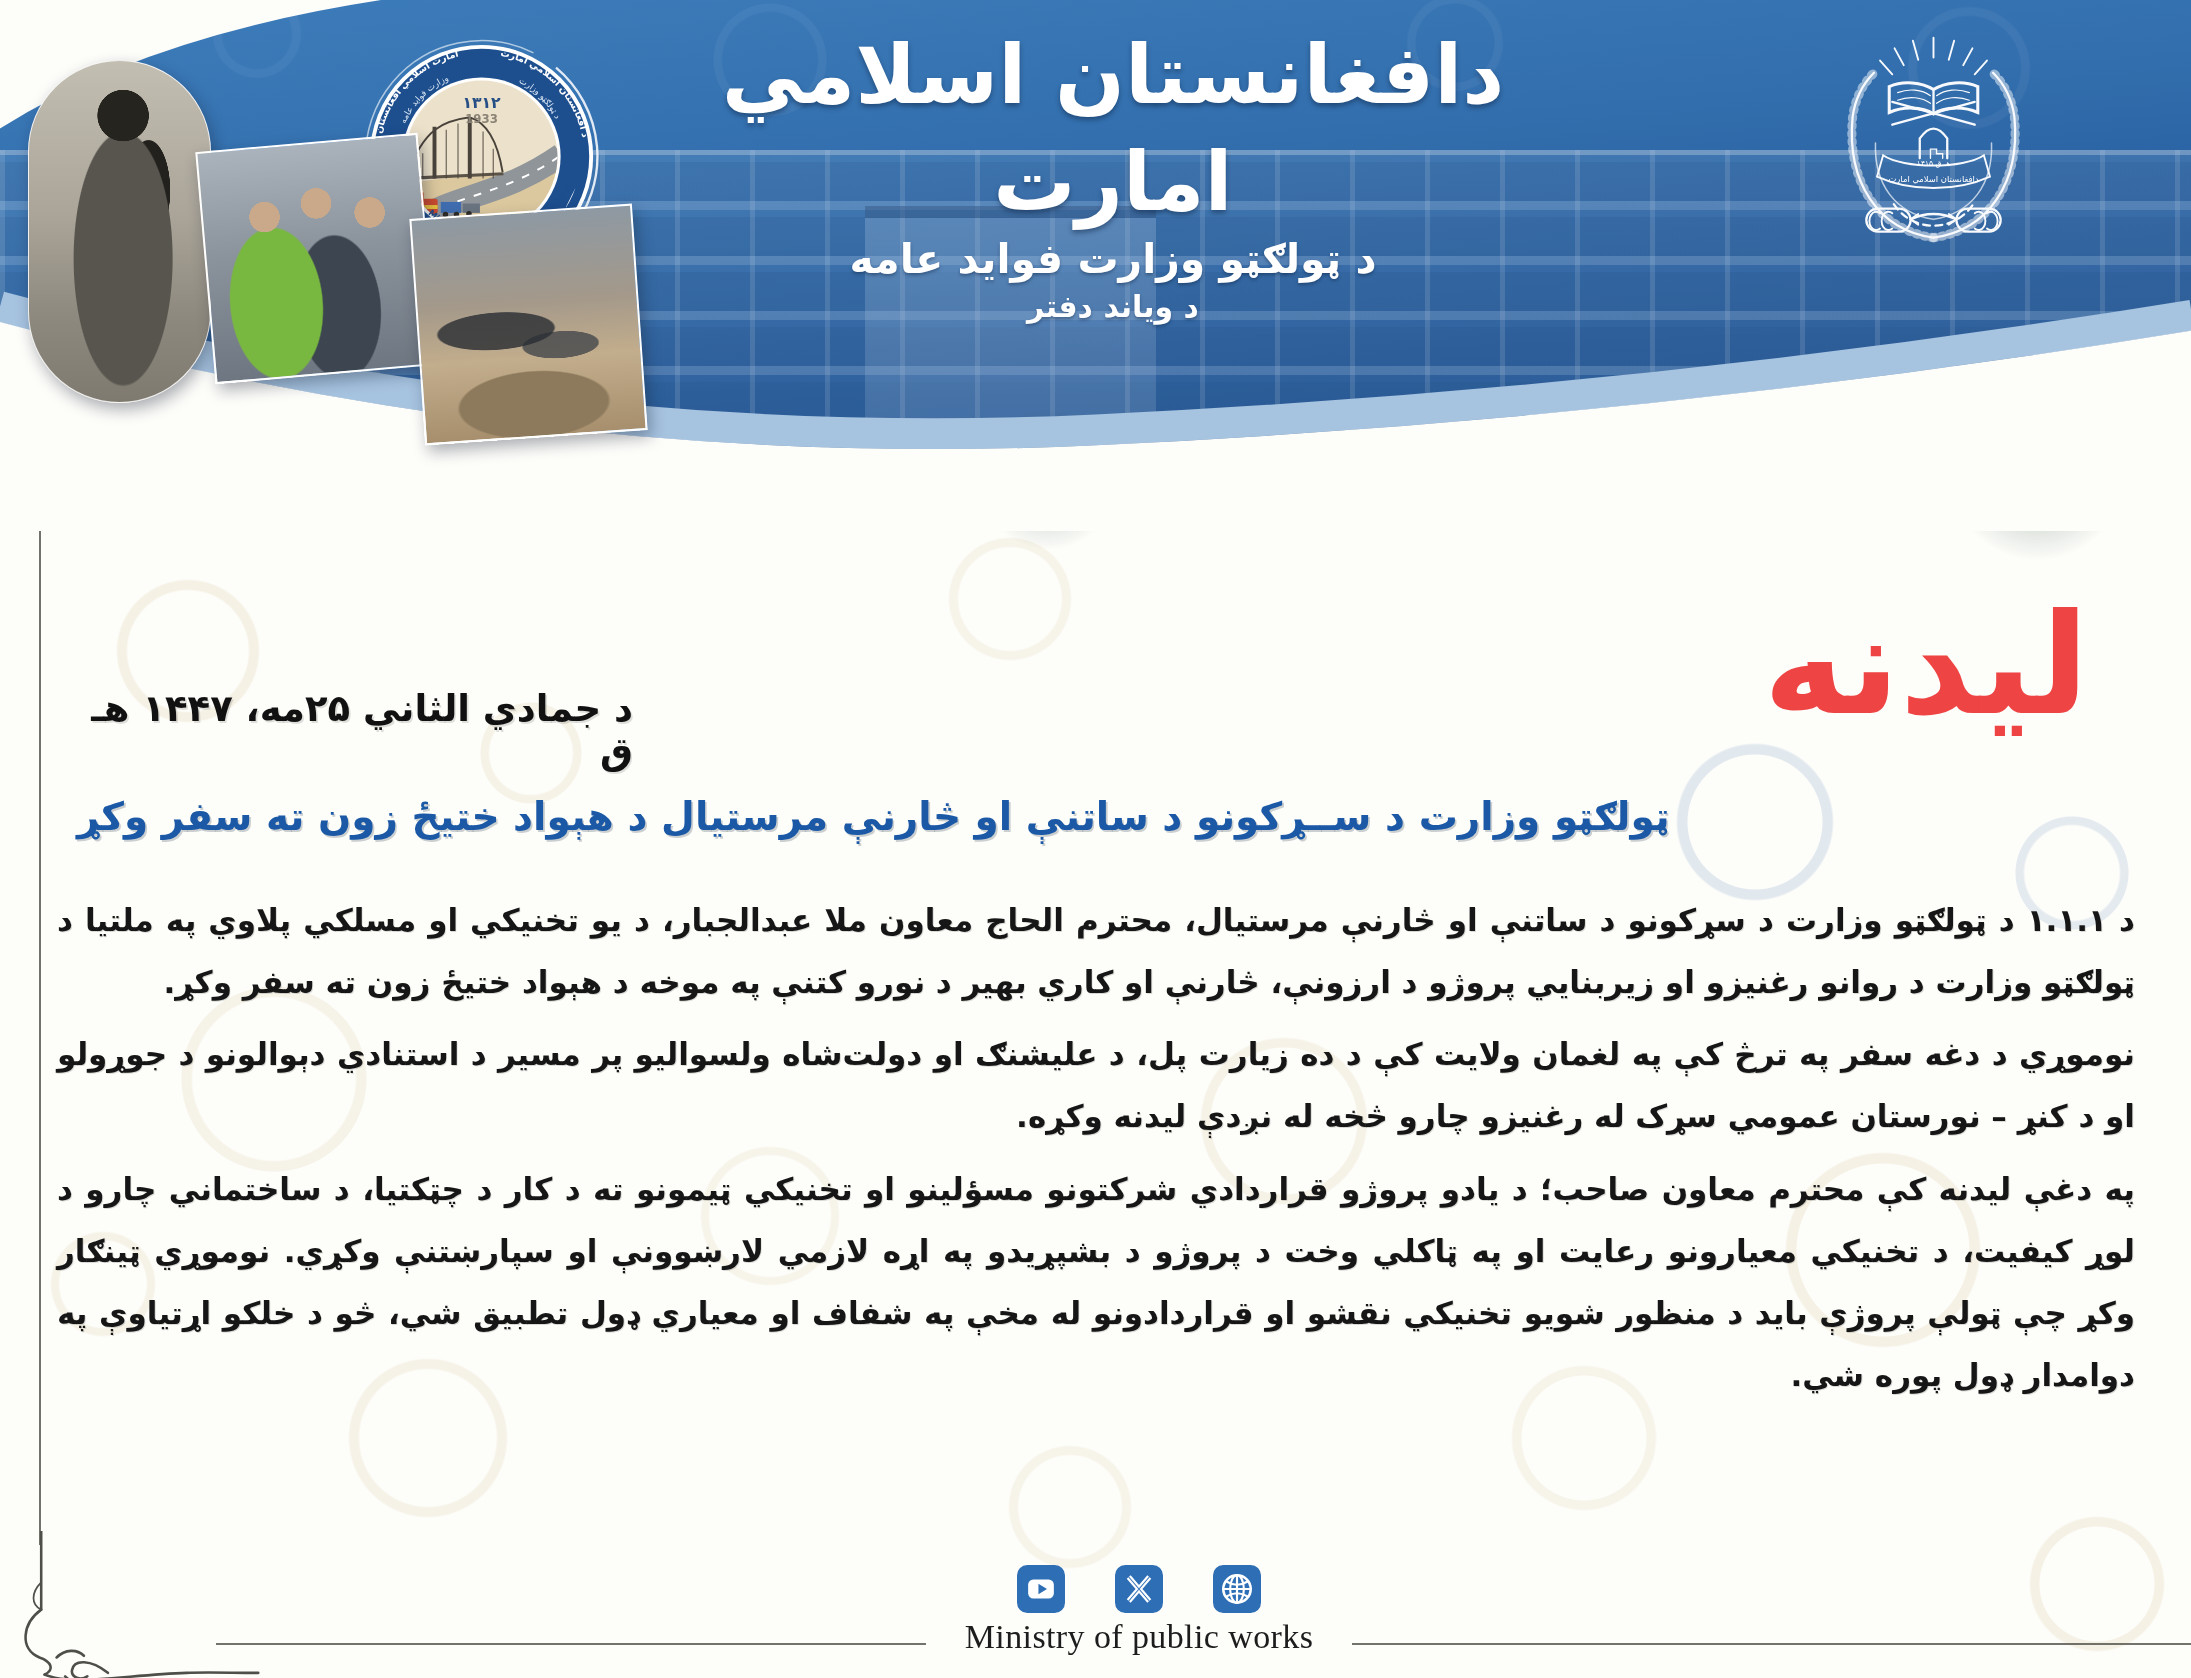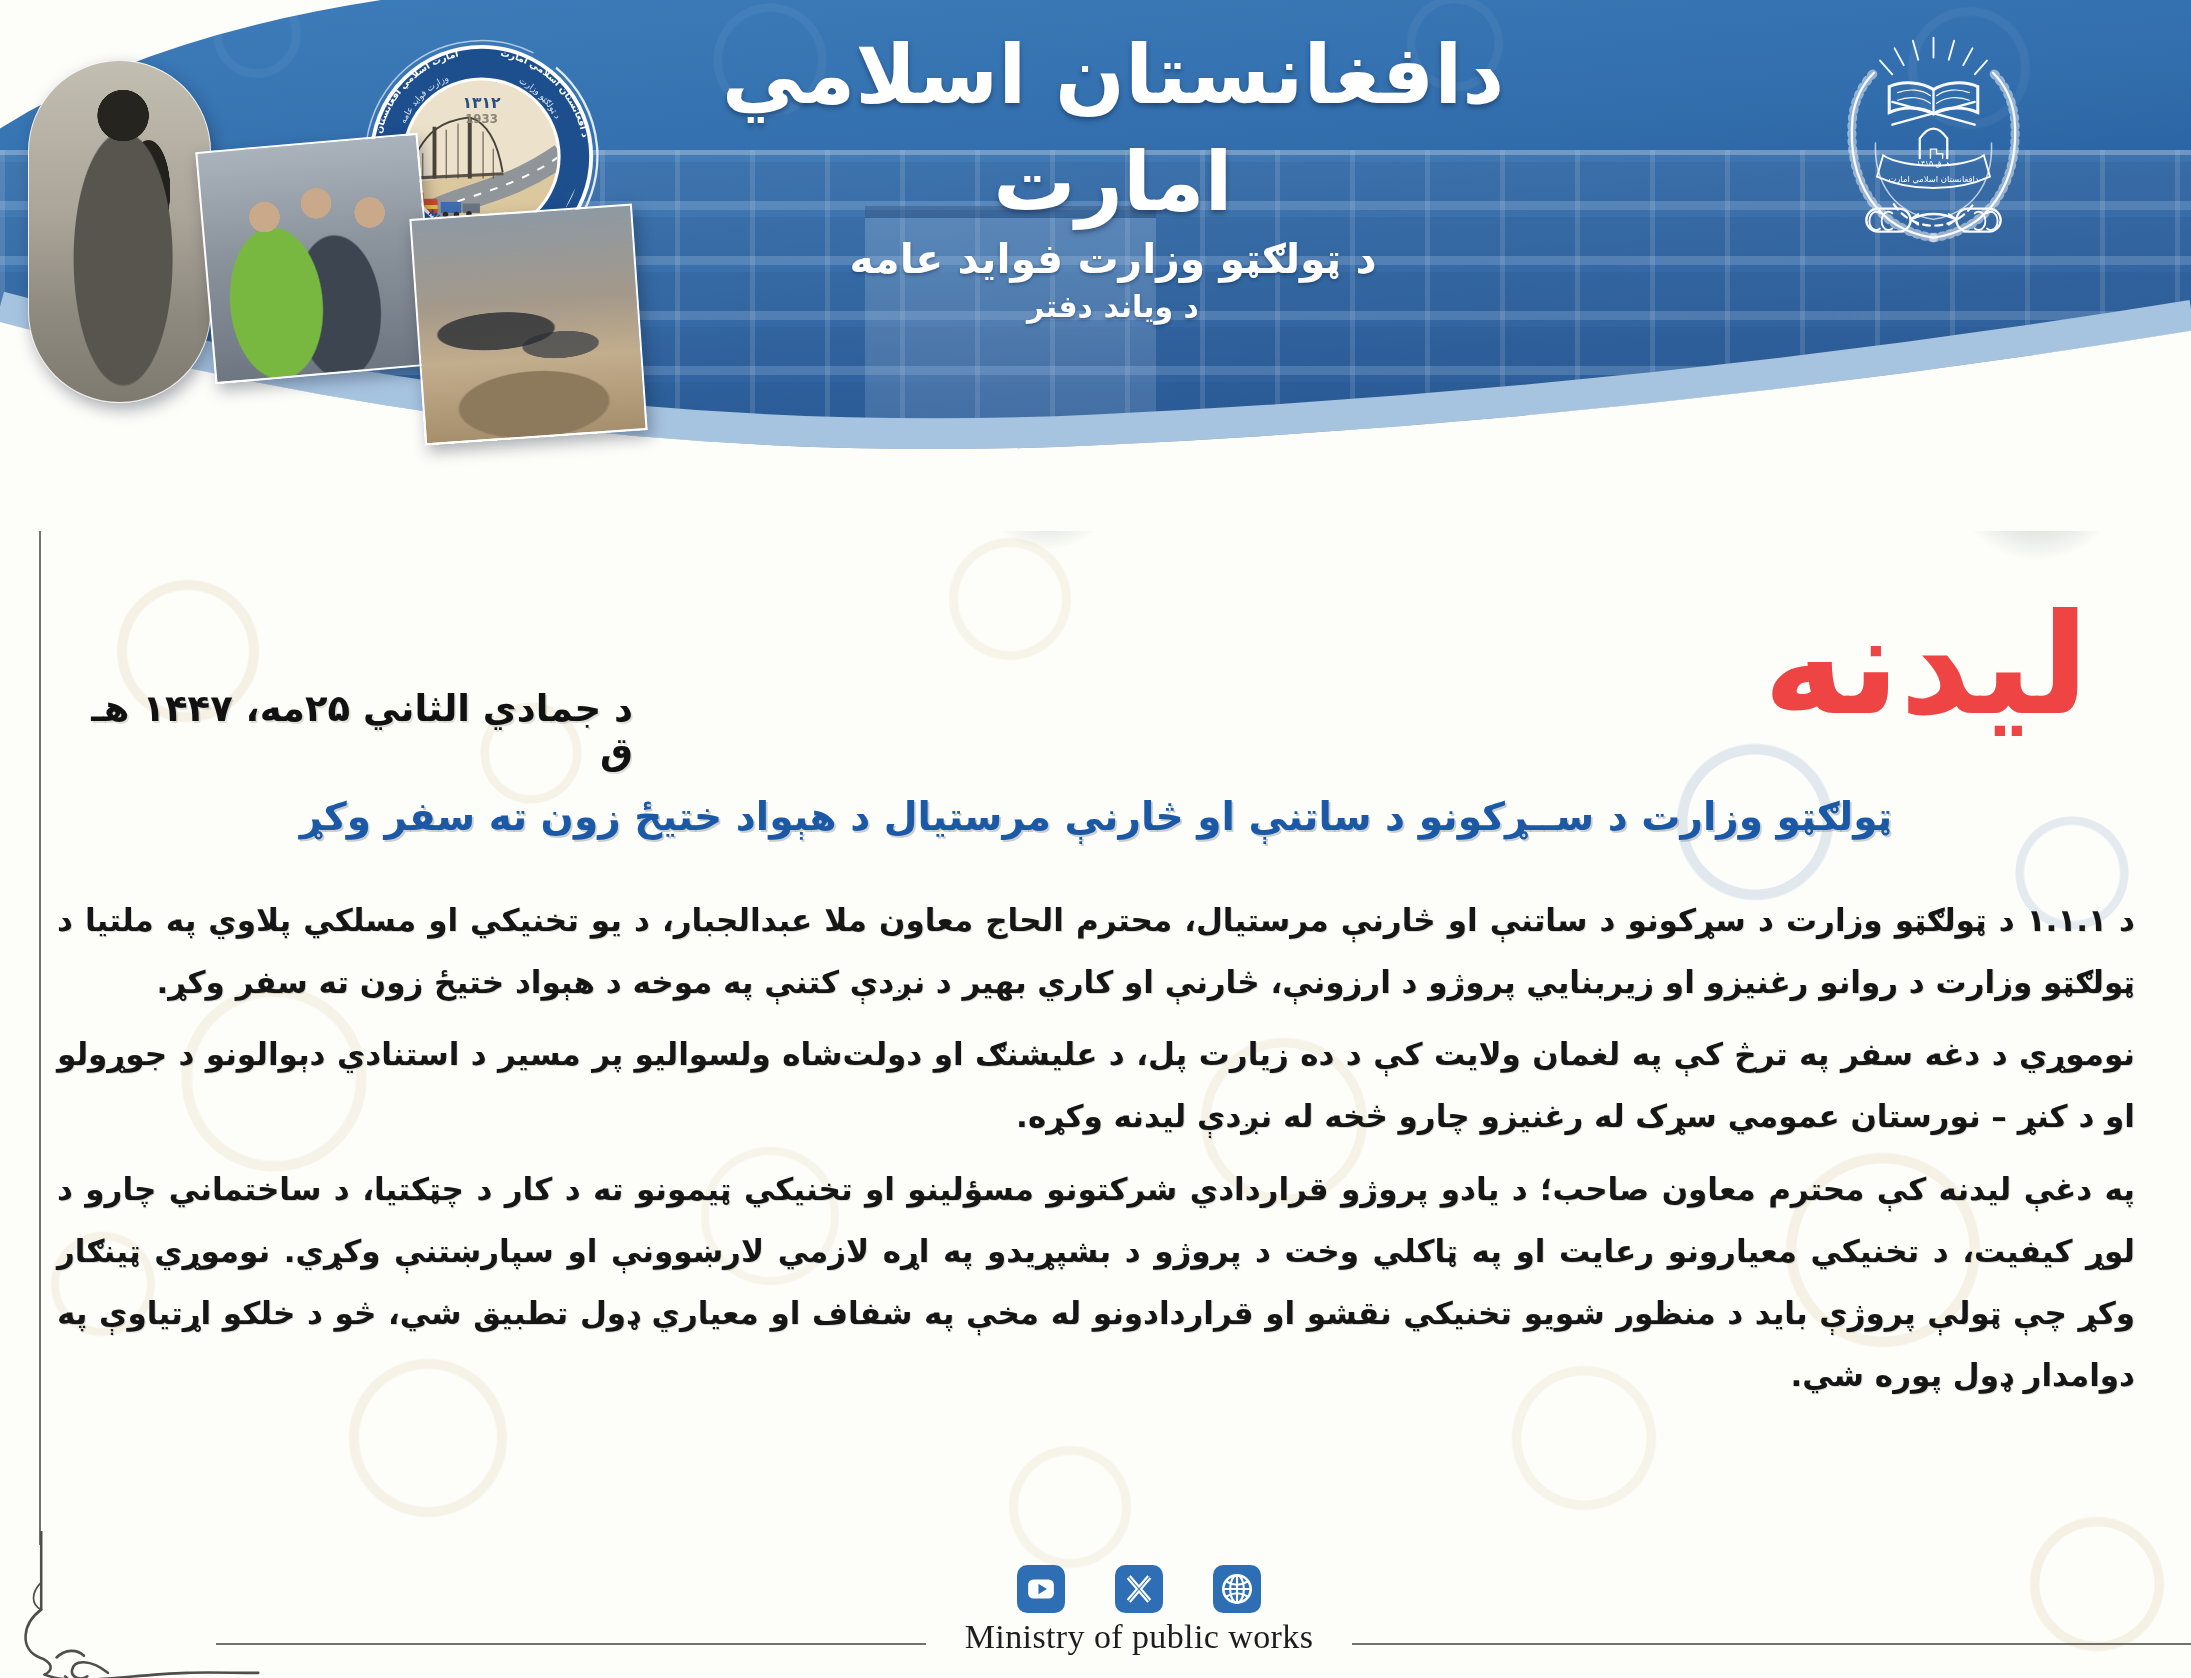--- a/index.html
+++ b/index.html
@@ -105,21 +105,21 @@
     position:absolute;left:51px;top:687px;width:582px;z-index:5;
     direction:rtl;font-size:37px;font-weight:bold;color:#111;
     text-shadow:1.7px 1.7px 0 rgba(0,0,0,.12);
   }
   .page-title{
     position:absolute;right:103px;top:589px;z-index:5;
     direction:rtl;font-size:139px;font-weight:bold;color:#ef4444;line-height:1.1;
   }
   .headline{
     position:absolute;left:77px;right:77px;top:794px;z-index:5;
-    direction:rtl;text-align:center;font-size:39px;font-weight:bold;color:#1b59a6;
+    direction:rtl;text-align:left;font-size:39px;font-weight:bold;color:#1b59a6;
     text-shadow:1.7px 1.7px 0 rgba(110,120,130,.35);
   }
   .article{
     position:absolute;left:57px;right:57px;top:889px;z-index:5;
     direction:rtl;font-size:31px;font-weight:bold;color:#161616;line-height:62px;
     text-align:justify;
   }
   .article p{margin:0 0 10.3px;text-shadow:0.9px 0.9px 0 rgba(0,0,0,.14);}
   .article p.centered-last{text-align-last:center;}
   
@@ -250,21 +250,21 @@
 
 <div class="photo photo-official"></div>
 <div class="photo photo-group"></div>
 <div class="photo photo-worksite"></div>
 
 <div class="date-line">د جمادي الثاني ۲۵مه، ۱۴۴۷ هـ ق</div>
 <div class="page-title">لیدنه</div>
 <div class="headline">ټولګټو وزارت د ســړکونو د ساتنې او څارنې مرستیال د هېواد ختیځ زون ته سفر وکړ</div>
 
 <article class="article">
-  <p>د ۱.۱.۱ د ټولګټو وزارت د سړکونو د ساتنې او څارنې مرستیال، محترم الحاج معاون ملا عبدالجبار، د یو تخنیکي او مسلکي پلاوي په ملتیا د ټولګټو وزارت د روانو رغنیزو او زیربنایي پروژو د ارزونې، څارنې او کاري بهیر د نږدې کتنې په موخه د هېواد ختیځ زون ته سفر وکړ.</p>
+  <p>د ۱.۱.۱ د ټولګټو وزارت د سړکونو د ساتنې او څارنې مرستیال، محترم الحاج معاون ملا عبدالجبار، د یو تخنیکي او مسلکي پلاوي په ملتیا د ټولګټو وزارت د روانو رغنیزو او زیربنایي پروژو د ارزونې، څارنې او کاري بهیر د نورو کتنې په موخه د هېواد ختیځ زون ته سفر وکړ.</p>
   <p>نوموړي د دغه سفر په ترڅ کې په لغمان ولایت کې د ده زیارت پل، د علیشنګ او دولت‌شاه ولسوالیو پر مسیر د استنادي دېوالونو د جوړولو او د کنړ – نورستان عمومي سړک له رغنیزو چارو څخه له نږدې لیدنه وکړه.</p>
   <p>په دغې لیدنه کې محترم معاون صاحب؛ د یادو پروژو قراردادي شرکتونو مسؤلینو او تخنیکي ټیمونو ته د کار د چټکتیا، د ساختماني چارو د لوړ کیفیت، د تخنیکي معیارونو رعایت او په ټاکلي وخت د پروژو د بشپړیدو په اړه لازمي لارښوونې او سپارښتنې وکړي. نوموړي ټینګار وکړ چې ټولې پروژې باید د منظور شویو تخنیکي نقشو او قراردادونو له مخې په شفاف او معیاري ډول تطبیق شي، څو د خلکو اړتیاوې په دوامدار ډول پوره شي.</p>
 </article>
 
 <div class="rule-vertical"></div>
 <div class="rule-horizontal"></div>
 
 <svg class="corner-flourish" width="257" height="147" viewBox="0 0 300 172">
   <g stroke="#4f4f49" stroke-width="3" fill="none" stroke-linecap="round">
     <path d="M42,0 V92"></path>

